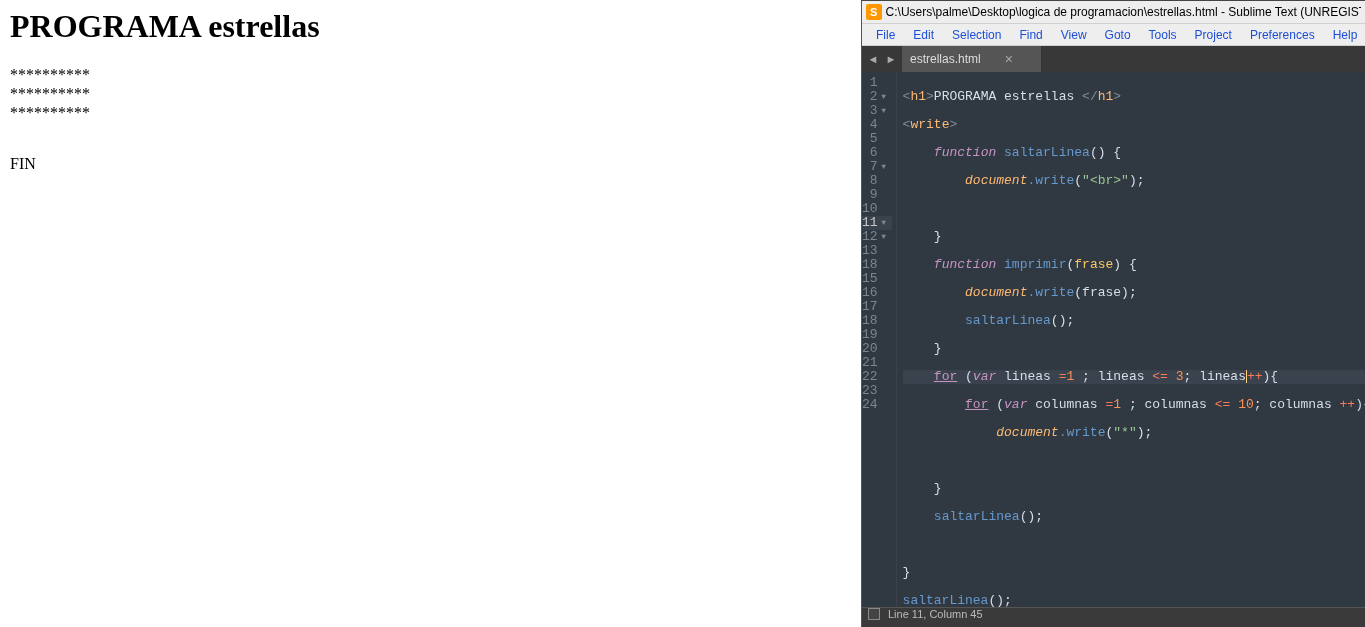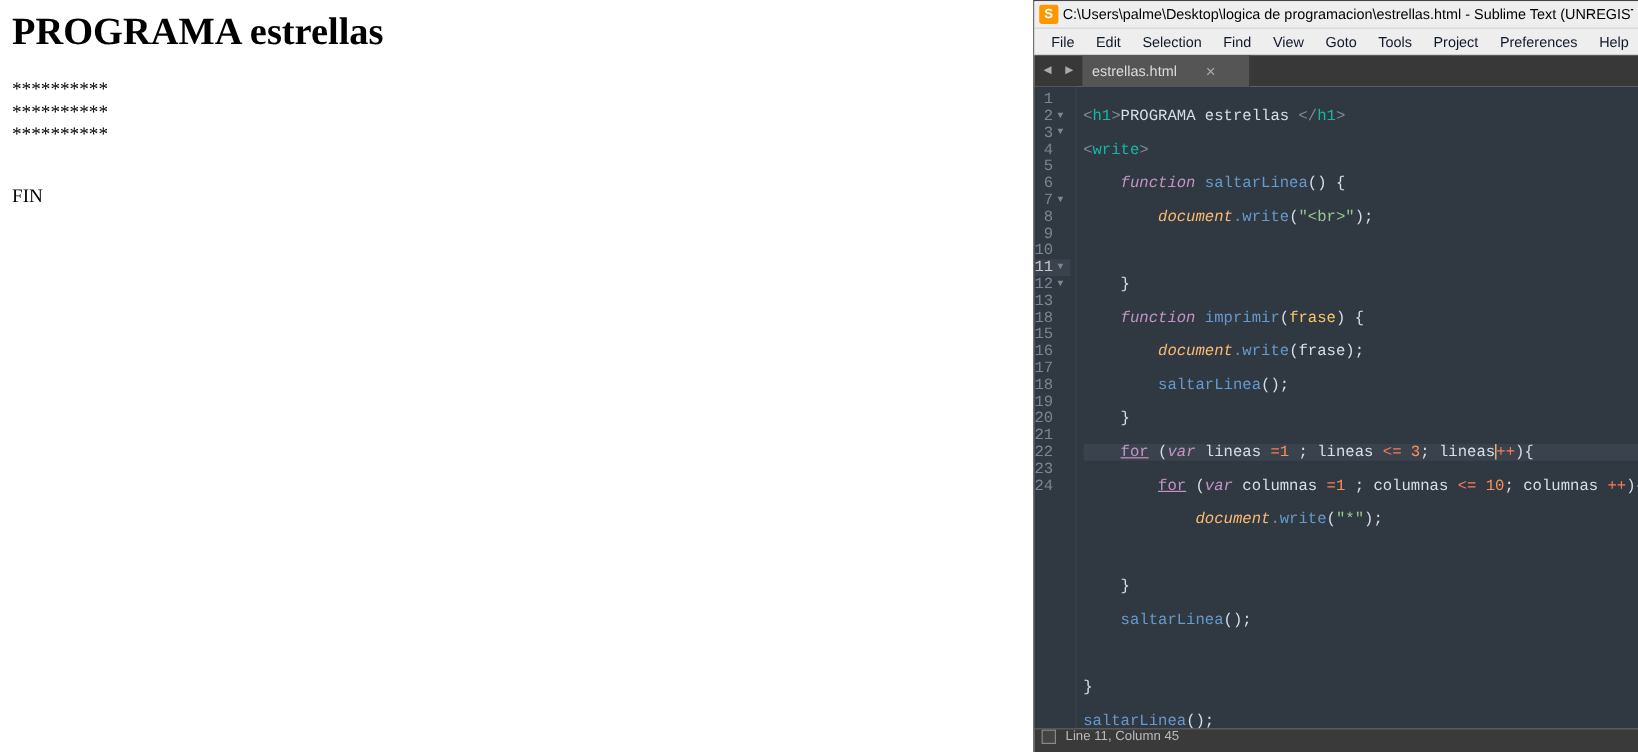--- a/index.html
+++ b/index.html
@@ -63,21 +63,21 @@
       height: 22px;
       background: #eeeeee;
       display: flex;
       align-items: center;
       padding: 0 6px;
       gap: 2px;
       border-bottom: 1px solid #d0d0d0;
     }
     .menu-bar .menu-item {
       padding: 2px 8px;
-      color: #0f172a;
+      color: #1d4ed8;
       cursor: pointer;
     }
     .tab-bar {
       height: 26px;
       background: #383838;
       display: flex;
       align-items: stretch;
     }
     .tab-nav {
       display: flex;
@@ -129,21 +129,21 @@
     .gutter .ln.hl { background: #3a434d; color: #c8c8c8; }
     .code {
       flex: 1;
       padding: 4px 0 0 6px;
       color: #d8dee9;
       white-space: pre;
       position: relative;
     }
     .code .row { height: 14px; }
     .code .row.hl { background: #3a434d; }
-    .tag    { color: #14b8a6; font-family: Liberation Mono, monospace; }
+    .tag    { color: #fdba74; font-family: Liberation Mono, monospace; }
     .kw     { color: #c594c5; text-decoration: underline; }
     .storage{ color: #c594c5; font-style: italic; }
     .fn     { color: #6699cc; }
     .str    { color: #99c794; }
     .num    { color: #f99157; }
     .ident  { color: #d8dee9; }
     .obj    { color: #fdba74; font-style: italic; }
     .var    { color: #fac863; }
     .op     { color: #f97b58; }
     .punc   { color: #7f8c98; }

